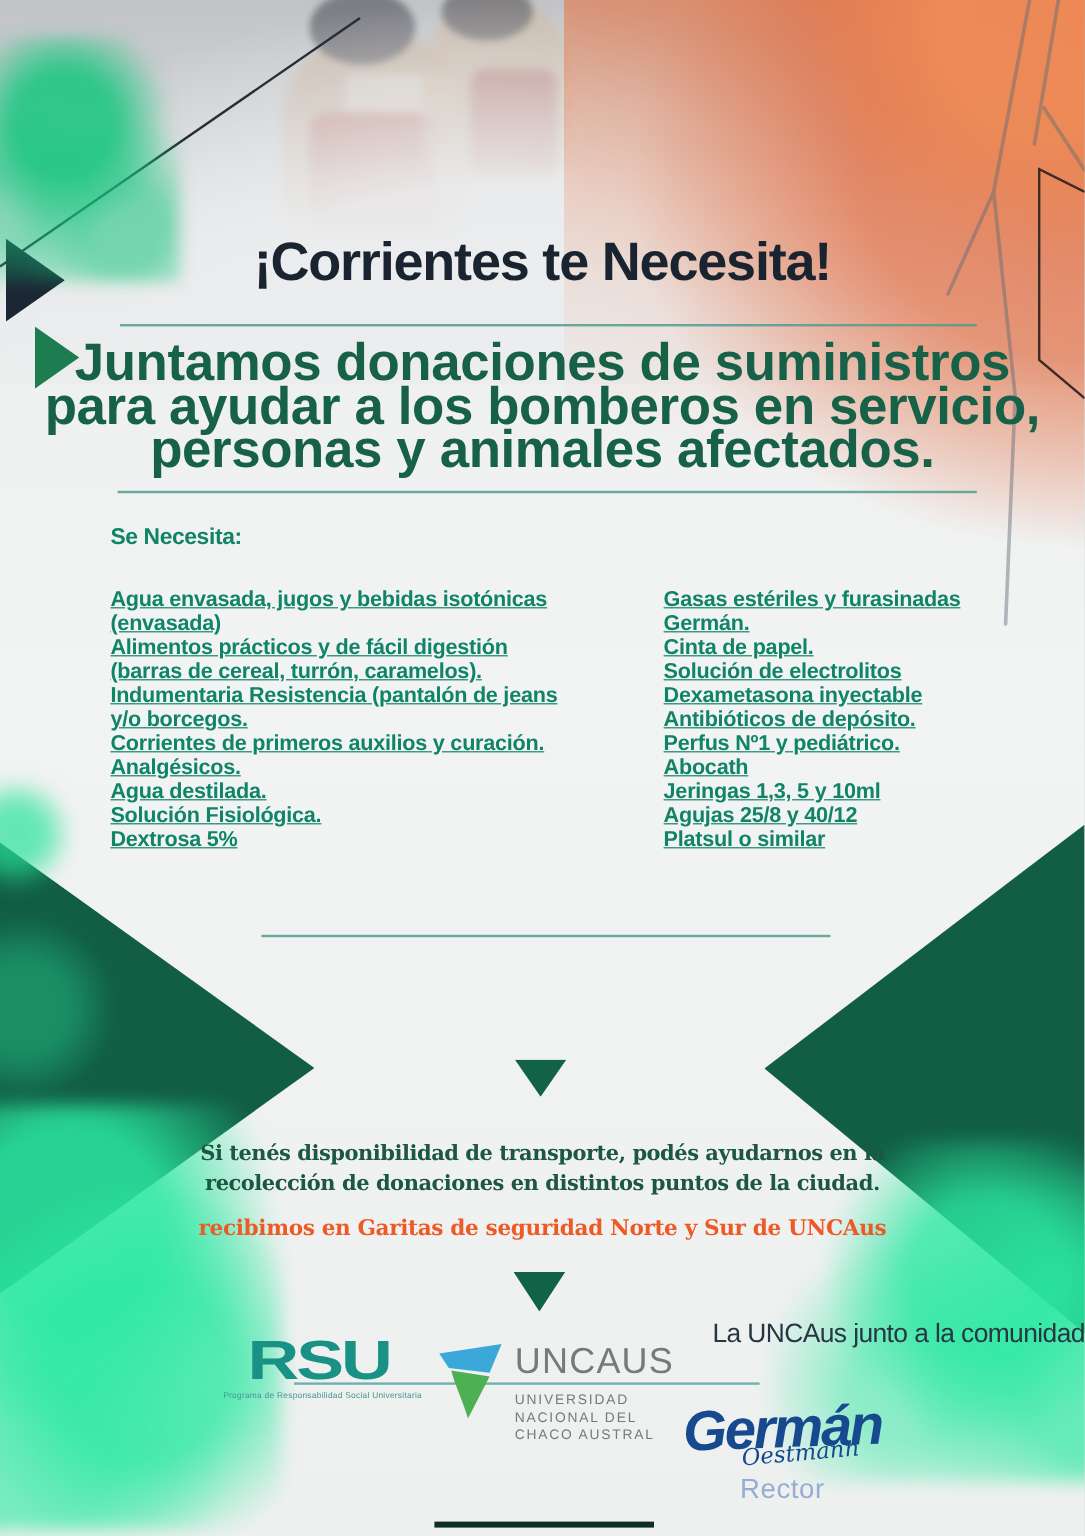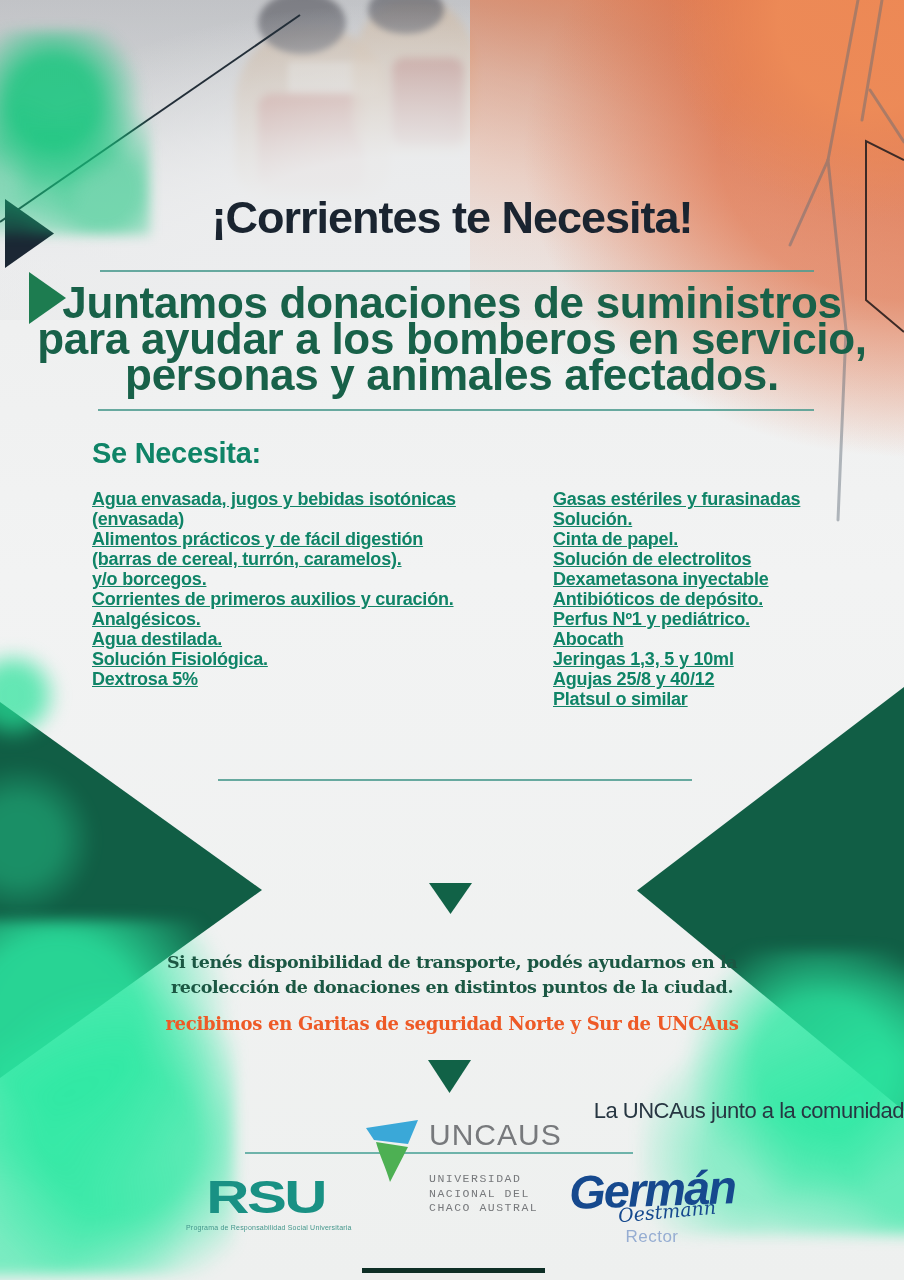--- a/index.html
+++ b/index.html
@@ -69,45 +69,45 @@
   .div-1 { left:100px; top:270px; width:714px; }
   .div-2 { left:98px;  top:409px; width:716px; }
   .div-3 { left:218px; top:779px; width:474px; }
   .div-4 { left:245px; top:1152px; width:388px; background:#57a89d; }
   .bottom-bar { left:362px; top:1268px; width:183px; height:5px; background:#0e2f26; z-index:5; }
 
   
   .txt { position:absolute; z-index:6; }
   .title { left:0; right:0; top:192px; text-align:center; font-size:45px; font-weight:bold; letter-spacing:-1px; color:#1a2430; }
   .subtitle { left:0; right:0; top:285px; text-align:center; font-size:44px; font-weight:bold; color:#186149; line-height:36px; letter-spacing:-0.3px; }
-  .needs-heading { left:92px; top:437px; font-size:29px; font-weight:bold; color:#0f8467; letter-spacing:-0.3px; }
+  .needs-heading { left:92px; top:437px; font-size:19px; font-weight:bold; color:#0f8467; letter-spacing:-0.3px; }
   .col { top:489px; font-size:18px; font-weight:bold; color:#0f8467; line-height:20px; letter-spacing:-0.2px; white-space:nowrap;text-decoration:underline; }
   .col-left  { left:92px; }
   .col-right { left:553px; }
   .transport { left:0; right:0; top:950px; text-align:center; font-family:"DejaVu Serif", serif; font-weight:bold;
     font-size:17.5px; color:#1b5743; line-height:25px; letter-spacing:-0.4px; }
   .pickup { left:0; right:0; top:1013px; text-align:center; font-family:"DejaVu Serif", serif; font-weight:bold;
     font-size:18px; color:#ee5a26; letter-spacing:-0.3px; }
   .community { left:0; right:0; top:1098px; text-align:right; font-size:22px; color:#273642; letter-spacing:-0.5px; }
 
   
-  .rsu { left:186px; top:1174px; width:160px; text-align:center; z-index:6; }
+  .rsu { left:186px; top:1110px; width:160px; text-align:center; z-index:6; }
   .rsu-acronym { display:inline-block; font-size:46px; font-weight:bold; color:#199184; letter-spacing:-2px; line-height:1; transform:scaleX(1.3); transform-origin:center; }
   .rsu-tagline { font-size:7px; color:#44978c; margin-top:4px; white-space:nowrap; letter-spacing:.2px; }
 
   .uncaus { left:366px; top:1120px; display:flex; align-items:flex-start; z-index:6; }
   .uncaus-text { margin-left:9px; }
   .uncaus-acronym { font-size:30px; color:#77797c; letter-spacing:1px; line-height:1; }
-  .uncaus-lines { margin-top:22px;font-family:Liberation Mono, monospace; }
+  .uncaus-lines { margin-top:10px; }
   .uncaus-line { font-size:11.5px; color:#77797c; letter-spacing:1.5px; line-height:14.5px; }
 
   .rector { left:552px; top:1166px; width:200px; text-align:center; z-index:6; }
   .rector-first { font-size:47px; font-weight:bold; font-style:italic; color:#16498e; letter-spacing:-2px; line-height:1; transform:rotate(-2deg); }
   .rector-last { font-family:"DejaVu Serif", serif; font-style:italic; font-size:19px; color:#16498e; margin-top:-13px; margin-left:30px; transform:rotate(-5deg); }
-  .rector-role { font-size:17px; color:#96add2; margin-top:5px; letter-spacing:.5px; }
+  .rector-role { font-size:23px; color:#96add2; margin-top:5px; letter-spacing:.5px; }
 </style>
 </head>
 <body>
 
 <div class="canvas">
 
   <div class="photo">
     <div class="abs ff-body1"></div>
     <div class="abs ff-helmet1"></div>
     <div class="abs ff-patch1"></div>
@@ -155,31 +155,32 @@
   </div>
   <div class="divider div-2"></div>
 
   <div class="txt needs-heading">Se Necesita:</div>
 
   <div class="txt col col-left">
     <div>Agua envasada, jugos y bebidas isotónicas</div>
     <div>(envasada)</div>
     <div>Alimentos prácticos y de fácil digestión</div>
     <div>(barras de cereal, turrón, caramelos).</div>
+    <div>Indumentaria Resistencia (pantalón de jeans</div>
     <div>y/o borcegos.</div>
     <div>Corrientes de primeros auxilios y curación.</div>
     <div>Analgésicos.</div>
     <div>Agua destilada.</div>
     <div>Solución Fisiológica.</div>
     <div>Dextrosa 5%</div>
   </div>
 
   <div class="txt col col-right">
     <div>Gasas estériles y furasinadas</div>
-    <div>Solución.</div>
+    <div>Germán.</div>
     <div>Cinta de papel.</div>
     <div>Solución de electrolitos</div>
     <div>Dexametasona inyectable</div>
     <div>Antibióticos de depósito.</div>
     <div>Perfus Nº1 y pediátrico.</div>
     <div>Abocath</div>
     <div>Jeringas 1,3, 5 y 10ml</div>
     <div>Agujas 25/8 y 40/12</div>
     <div>Platsul o similar</div>
   </div>

